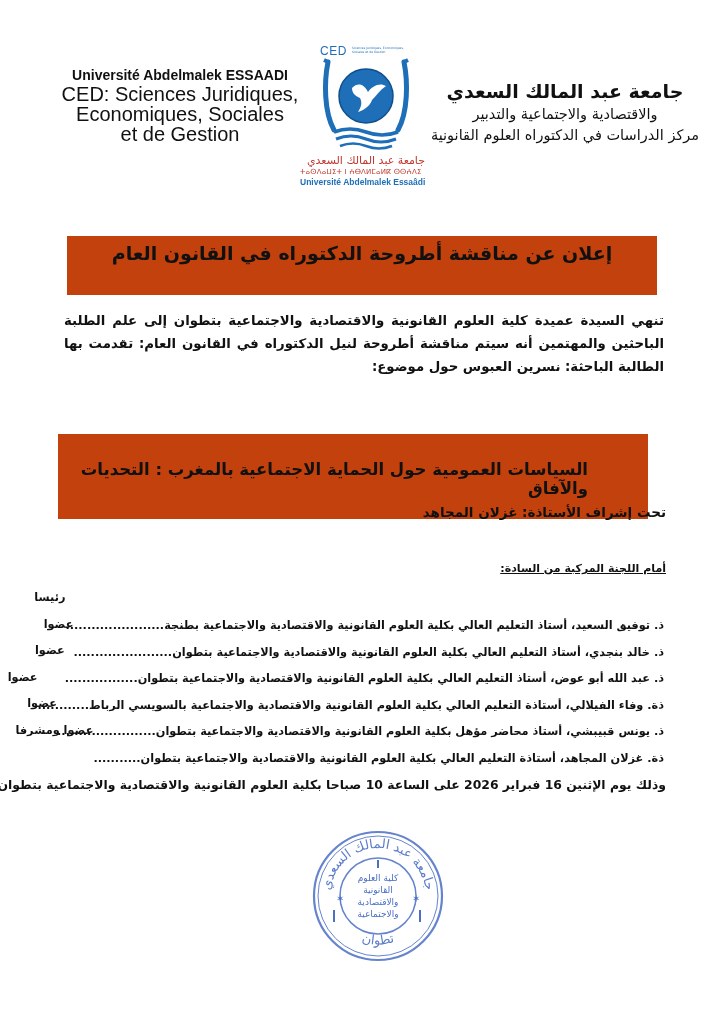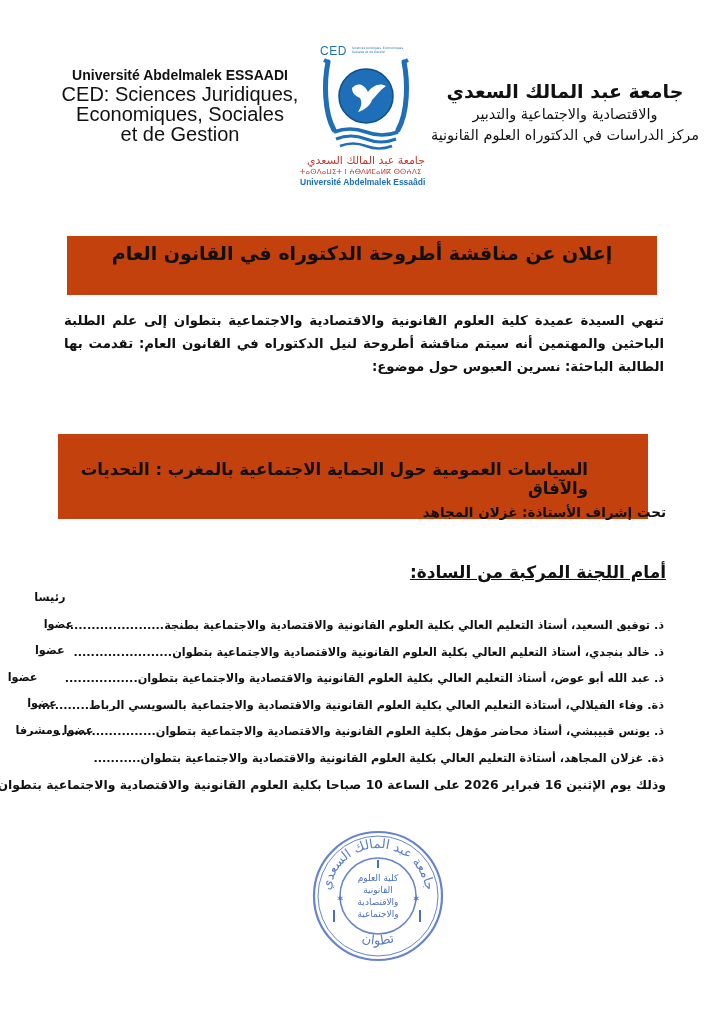--- a/index.html
+++ b/index.html
@@ -17,21 +17,21 @@
   .logo .cap-ar { position:absolute; left:0; top:112px; width:132px; text-align:center; direction:rtl; font-size:11px; color:#c0362c; line-height:13px; }
   .logo .cap-tf { position:absolute; left:0; top:126px; width:132px; font-size:7px; color:#c0362c; line-height:9px; letter-spacing:0.2px; }
   .logo .cap-fr { position:absolute; left:0; top:135px; width:132px; font-family:"Liberation Sans", sans-serif; font-size:8.5px; font-weight:bold; color:#1e6fb8; line-height:11px; }
   .box { background:#c2410c; }
   .title-box { left:67px; top:236px; width:590px; height:59px; }
   .title-box .t { position:absolute; right:0; left:0; top:6px; text-align:center; direction:rtl; font-size:19px; font-weight:bold; color:#111; }
   .para { left:64px; top:309px; width:600px; direction:rtl; text-align:justify; font-size:13.3px; font-weight:bold; line-height:23px; color:#111; }
   .topic-box { left:58px; top:387px; width:590px; height:85px;margin-top:47px; }
   .topic-box .t { position:absolute; left:18px; right:60px; top:26px; text-align:right; direction:rtl; font-size:16.5px; font-weight:bold; color:#111; }
   .supervisor { right:58px; top:504px; direction:rtl; font-size:13.5px; font-weight:bold; }
-  .committee-title { right:58px; top:562px; direction:rtl; font-size:17px; font-weight:bold; text-decoration:underline; }
+  .committee-title { right:58px; top:562px; direction:rtl; font-size:11px; font-weight:bold; text-decoration:underline; }
   .members { left:64px; top:588px; width:600px; direction:rtl; }
   .member { display:flex; direction:rtl; justify-content:space-between; font-size:11.3px; font-weight:bold; height:26.5px; line-height:20px; white-space:nowrap; }
   .member .desc { flex:0 0 auto;margin-top:28px; }
   .member .role { flex:0 0 auto; }
   .closing { right:58px; top:777px; direction:rtl; font-size:12.4px; font-weight:bold; white-space:nowrap; }
   .stamp { left:308px; top:826px; width:140px; height:140px; }
 </style>
 </head>
 <body>
 

